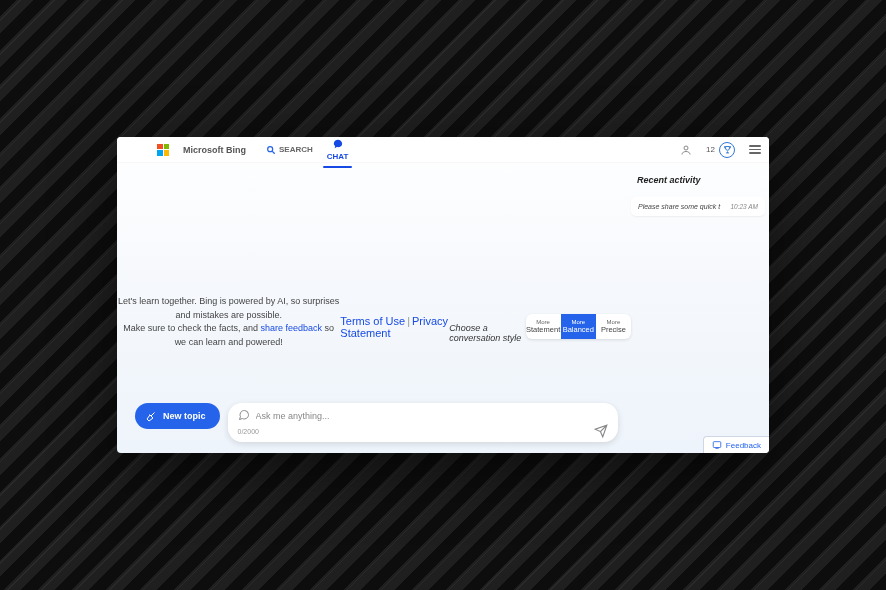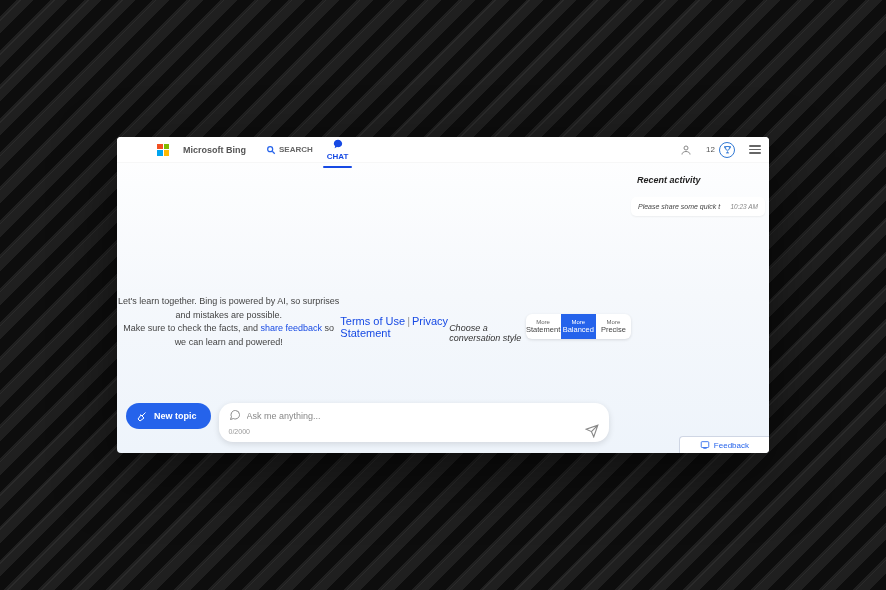--- a/index.html
+++ b/index.html
@@ -53,32 +53,32 @@
     .style-opt { width:52px; padding:5px 0; text-align:center; cursor:pointer; }
     .style-opt .more { font-size:6px; color:#666; display:block; }
     .style-opt .lbl { font-size:7.5px; color:#444; display:block; }
     .style-opt.active { background:#2563eb; }
     .style-opt.active .more, .style-opt.active .lbl { color:#fff; }
     .sidebar { width:138px; padding:6px 4px 0 0;font-style:italic; }
     .sidebar-title { font-size:9px; font-weight:700; color:#222; margin:6px 0 12px 6px;}
     .activity-item { background:#fff; border-radius:5px; padding:6px 7px; box-shadow:0 1px 2px rgba(0,0,0,0.06); display:flex; align-items:center; justify-content:space-between; gap:4px; cursor:pointer;}
     .activity-text { font-size:7px; color:#444; white-space:nowrap; overflow:hidden; text-overflow:ellipsis; flex:1; }
     .activity-time { font-size:6.5px; color:#888; }
-    .composer { position:absolute; left:9px; right:12px; bottom:11px; display:flex; gap:8px; align-items:flex-start; }
+    .composer { position:absolute; left:18px; right:12px; bottom:11px; display:flex; gap:8px; align-items:flex-start; }
     .new-topic { background:#2563eb; color:#fff; border:none; border-radius:18px; height:26px; padding:0 14px 0 10px; display:flex; align-items:center; gap:6px; font-size:9px; font-weight:600; cursor:pointer;}
     .broom { width:12px; height:12px; }
     .input-wrap { flex:1; max-width:390px; background:#fff; border-radius:14px; box-shadow:0 2px 6px rgba(0,0,0,0.12); padding:6px 10px 4px 10px; display:flex; flex-direction:column; }
     .input-row { display:flex; align-items:flex-end; gap:6px; }
     .input-row input { flex:1; border:none; outline:none; font-size:9px; color:#333; background:transparent; }
     .input-row input::placeholder { color:#888; }
     .meta-row { display:flex; align-items:center; justify-content:space-between; margin-top:3px; }
     .counter { font-size:7px; color:#999; }
     .send { width:14px; height:14px; color:#888; cursor:pointer; }
     .chat-icon { width:12px; height:12px; color:#888; }
-    .feedback-tab { position:absolute; right:0; bottom:0; background:#fff; border:1px solid #cfd6e4; border-bottom:none; border-right:none; border-radius:4px 0 0 0; padding:3px 20px; display:flex; align-items:center; gap:4px; font-size:8px; color:#2563eb; cursor:pointer;justify-content:space-between;}
+    .feedback-tab { position:absolute; right:0; bottom:0; background:#fff; border:1px solid #cfd6e4; border-bottom:none; border-right:none; border-radius:4px 0 0 0; padding:3px 8px; display:flex; align-items:center; gap:4px; font-size:8px; color:#2563eb; cursor:pointer;justify-content:space-between;}
     .avatar-icon { width:12px; height:12px; color:#888; }
   </style>
 </head>
 <body>
 
 <div class="window">
 
   <div class="topbar">
     <div class="brand">
       <div class="brand-logo">

